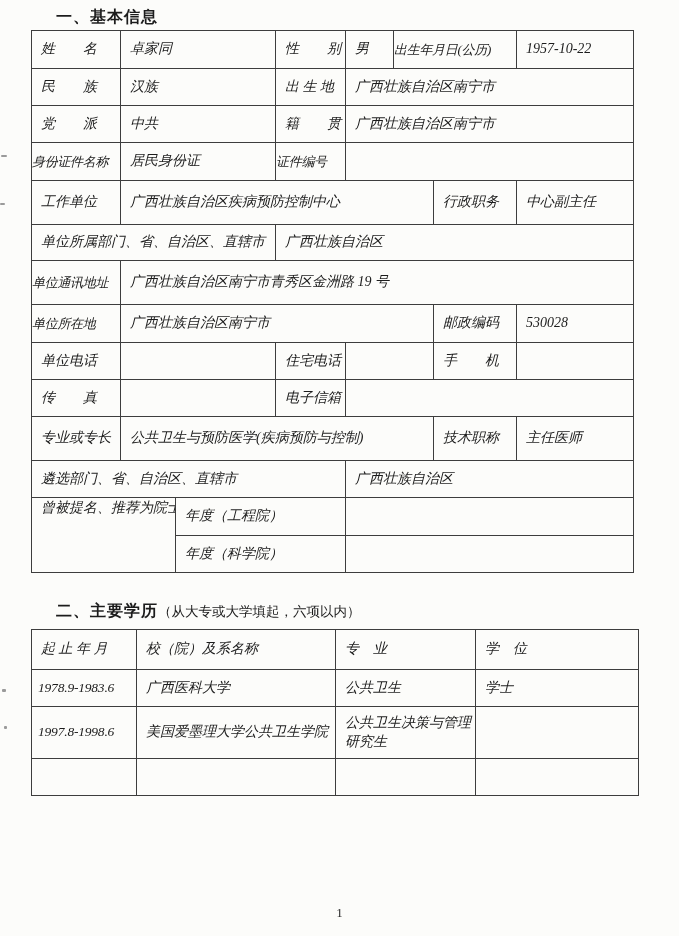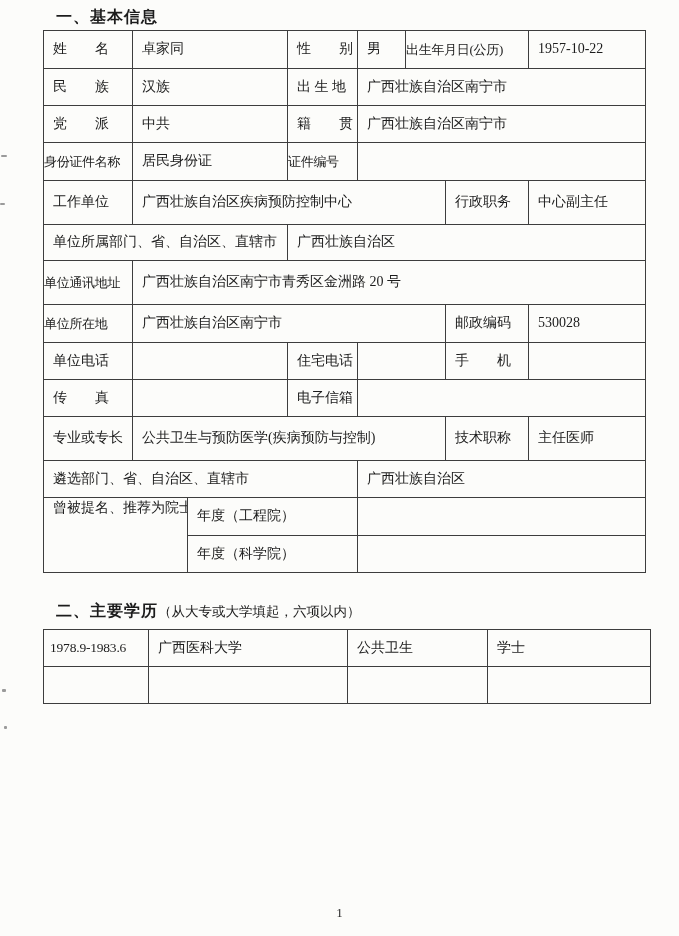--- a/index.html
+++ b/index.html
@@ -22,22 +22,23 @@
   .sec-title.second{margin-top:28px;margin-bottom:7px;}
   .sec-title .note{
     font-family:Liberation Mono, monospace;
     font-weight:normal;
     font-size:13.5px;
     letter-spacing:0;
   }
   table{
     border-collapse:collapse;
     table-layout:fixed;
-    margin-left:43px;
+    margin-left:31px;
     border:1.5px solid #333;
+    font-style:italic;
   }
   td{
     border:1px solid #3d3d3d;
     font-size:14px;
     padding:2px 4px 2px 9px;
     vertical-align:middle;
     overflow:hidden;
     line-height:1.35;
   }
   .t-basic td{white-space:nowrap;}
@@ -112,21 +113,21 @@
     <td colspan="5">广西壮族自治区疾病预防控制中心</td>
     <td>行政职务</td>
     <td>中心副主任</td>
   </tr>
   <tr class="h36">
     <td colspan="3">单位所属部门、省、自治区、直辖市</td>
     <td colspan="5">广西壮族自治区</td>
   </tr>
   <tr class="h44">
     <td class="sm">单位通讯地址</td>
-    <td colspan="7">广西壮族自治区南宁市青秀区金洲路 20 号</td>
+    <td colspan="7">广西壮族自治区南宁市青秀区金洲路 19 号</td>
   </tr>
   <tr class="h38">
     <td class="sm">单位所在地</td>
     <td colspan="5">广西壮族自治区南宁市</td>
     <td>邮政编码</td>
     <td>530028</td>
   </tr>
   <tr class="h37">
     <td>单位电话</td>
     <td colspan="2"></td>
@@ -171,26 +172,38 @@
 <h2 class="sec-title second"><span>二、主要学历</span><span class="note">（从大专或大学填起，六项以内）</span></h2>
 
 <table class="t-edu" style="width:607px;">
   <colgroup>
     <col style="width:105px">
       <col style="width:199px">
       <col style="width:140px">
       <col style="width:163px">
   </colgroup>
   <tbody>
+      <tr class="h40">
+    <td>起 止 年 月</td>
+    <td>校（院）及系名称</td>
+    <td>专　业</td>
+    <td>学　位</td>
+  </tr>
   <tr class="h37">
     <td class="dt">1978.9-1983.6</td>
     <td>广西医科大学</td>
     <td>公共卫生</td>
     <td>学士</td>
   </tr>
+  <tr class="h52">
+    <td class="dt">1997.8-1998.6</td>
+    <td>美国爱墨理大学公共卫生学院</td>
+    <td>公共卫生决策与管理研究生</td>
+    <td></td>
+  </tr>
   <tr class="h37">
     <td class="dt"></td>
     <td></td>
     <td></td>
     <td></td>
   </tr>
 </tbody>
   </table>
 
 <div class="pageno">1</div>

